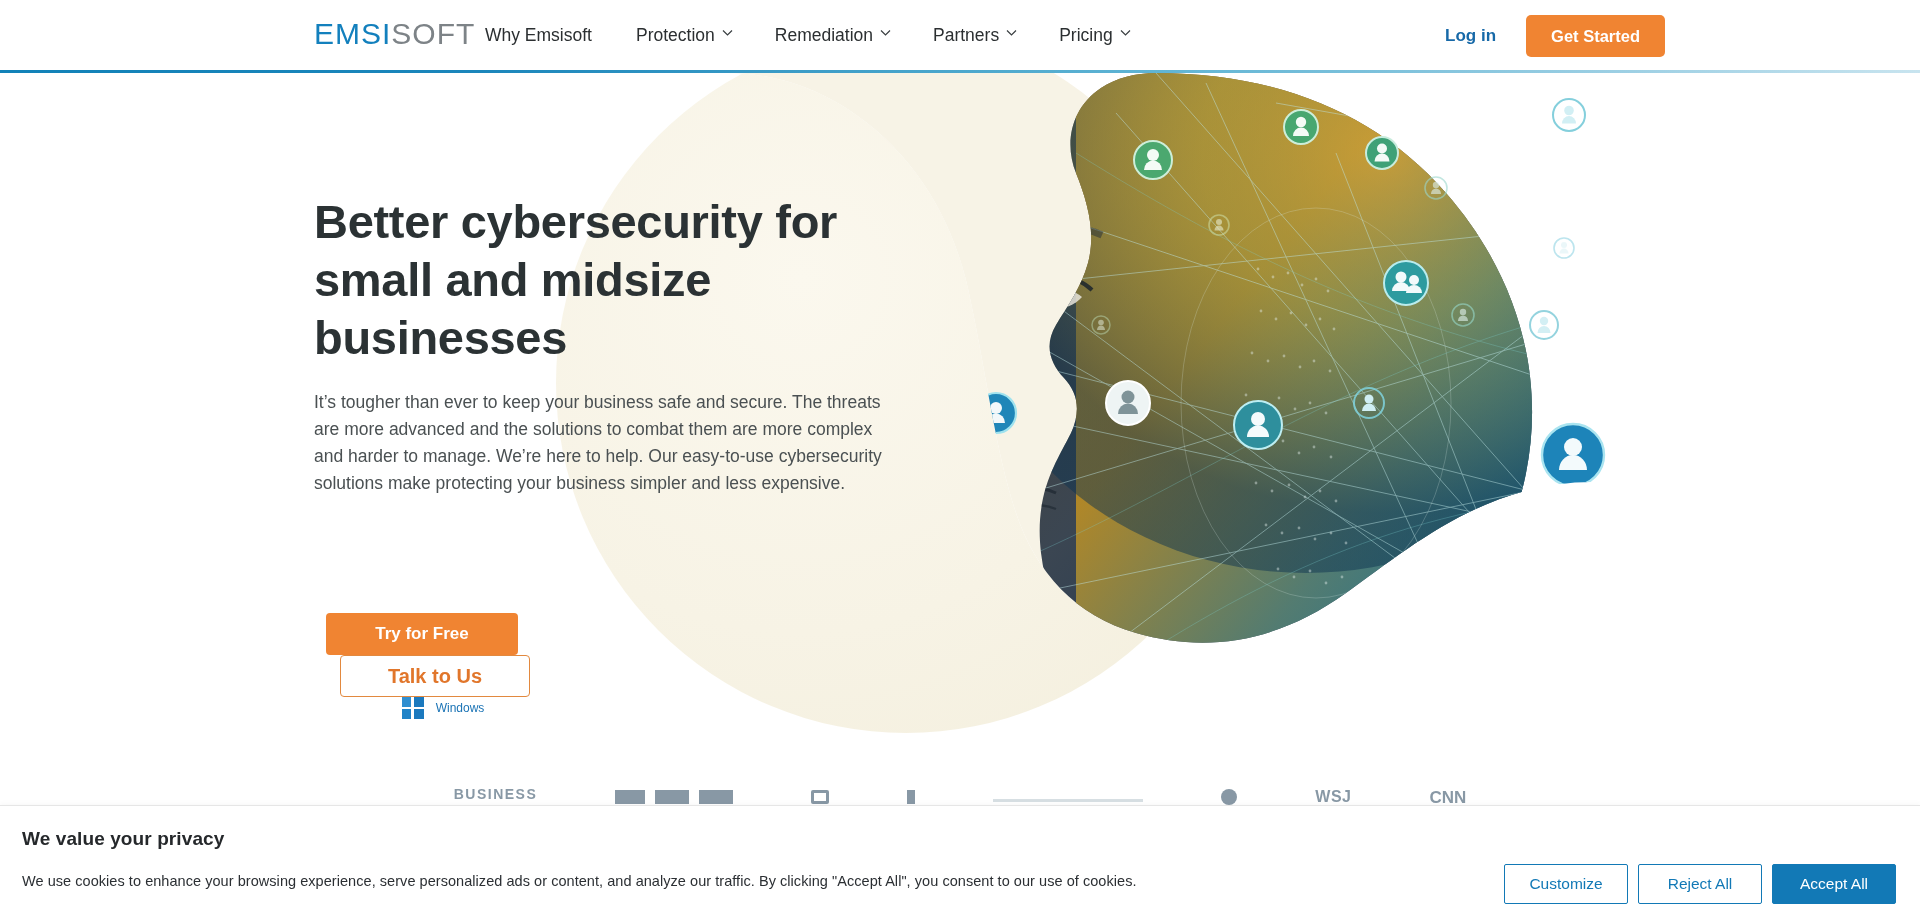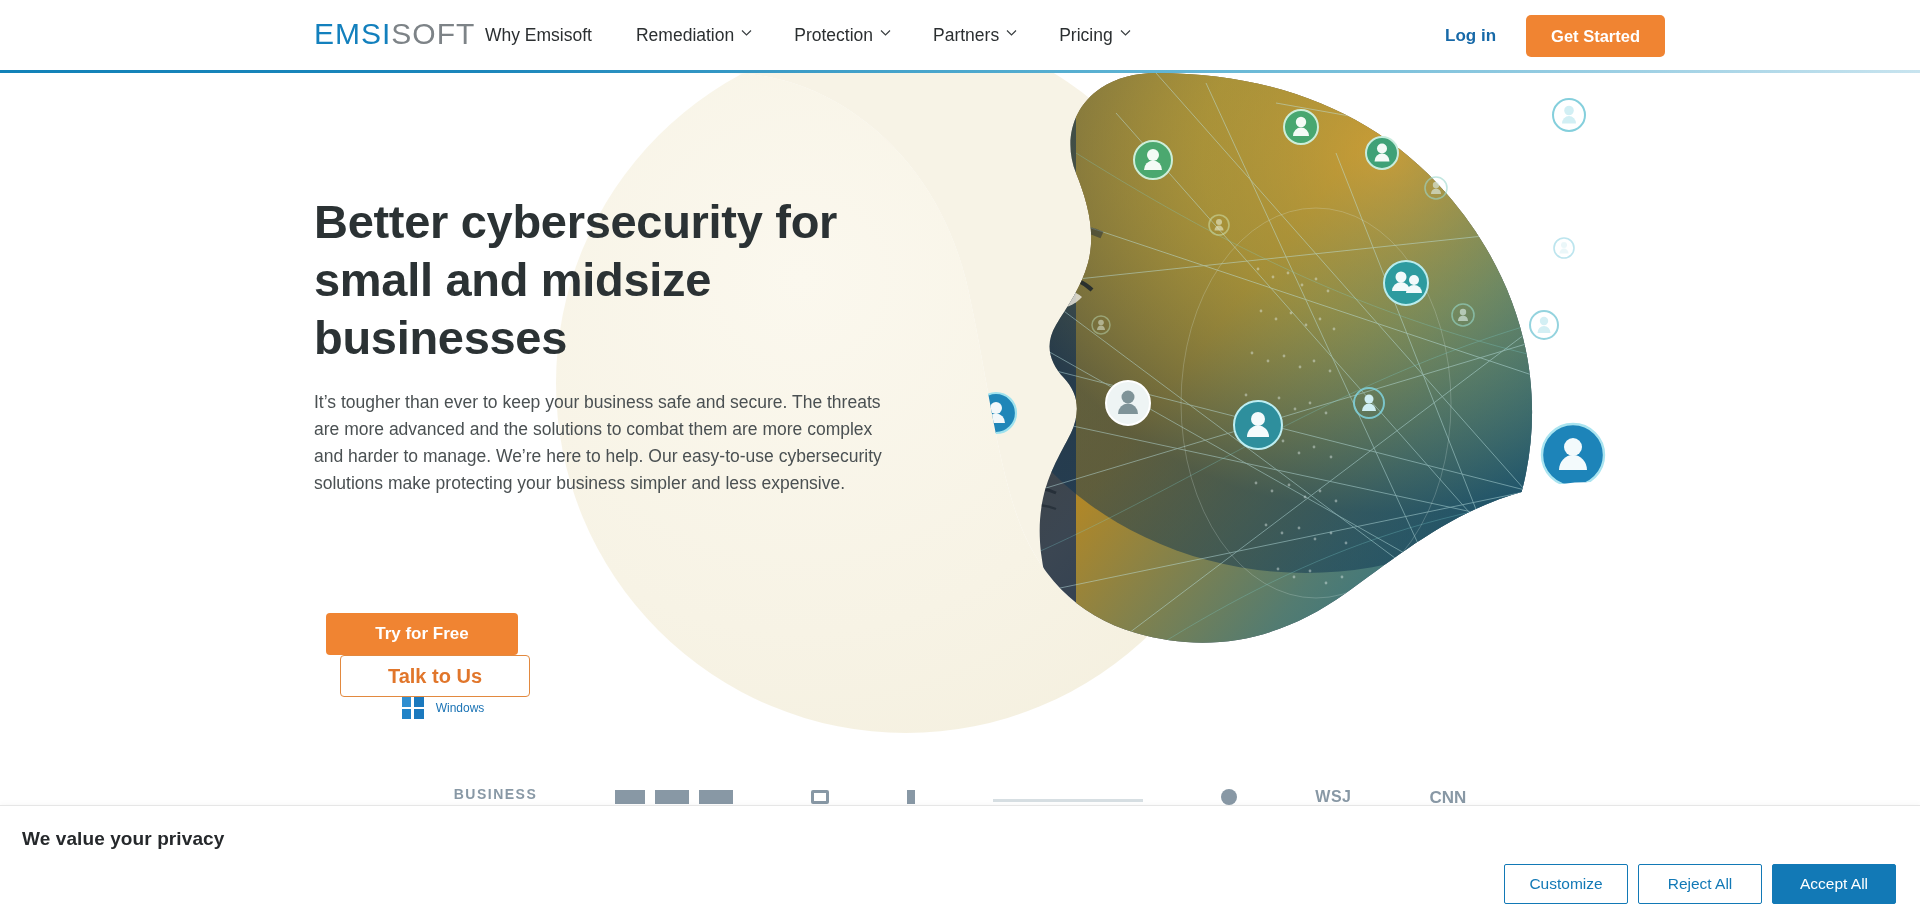--- a/index.html
+++ b/index.html
@@ -154,29 +154,29 @@
 
       <div class="logo">
         <span class="part-a">EMSI</span><span class="part-b">SOFT</span>
       </div>
 
       <nav class="nav">
         <div class="nav-item">
           <span>Why Emsisoft</span>
         </div>
         <div class="nav-item">
-          <span>Remediation</span>
+          <span>Protection</span>
           <span class="caret">
             <svg width="11" height="8" viewBox="0 0 11 8">
                 <path d="M1 1.5 L5.5 6 L10 1.5" fill="none" stroke="#3a3f42" stroke-width="1.2"></path>
               </svg>
           </span>
         </div>
         <div class="nav-item">
-          <span>Protection</span>
+          <span>Remediation</span>
           <span class="caret">
             <svg width="11" height="8" viewBox="0 0 11 8">
                 <path d="M1 1.5 L5.5 6 L10 1.5" fill="none" stroke="#3a3f42" stroke-width="1.2"></path>
               </svg>
           </span>
         </div>
         <div class="nav-item">
           <span>Partners</span>
           <span class="caret">
             <svg width="11" height="8" viewBox="0 0 11 8">
@@ -451,20 +451,21 @@
     <span style="display:inline-block;width:18px;height:14px;border:3px solid #6e8292;border-radius:2px;margin-top:4px;"></span>
     <span style="display:inline-block;width:8px;height:14px;background:#6e8292;margin-top:4px;"></span>
     <span style="display:inline-block;width:150px;height:3px;background:#cfd8de;margin-top:13px;"></span>
     <span style="display:inline-block;width:16px;height:16px;border-radius:50%;background:#6e8292;margin-top:3px;"></span>
     <span class="plogo" style="font-size:16px;font-weight:700;letter-spacing:0.5px;margin-top:2px;">WSJ</span>
     <span class="plogo" style="font-size:17px;font-weight:700;margin-top:2px;">CNN</span>
   </div>
 
   <div class="cookie">
     <div class="cookie-title">We value your privacy</div>
+    <div class="cookie-text">We use cookies to enhance your browsing experience, serve personalized ads or content, and analyze our traffic. By clicking "Accept All", you consent to our use of cookies.</div>
     <div class="cookie-actions">
       <button class="c-btn c-outline">Customize</button>
       <button class="c-btn c-outline">Reject All</button>
       <button class="c-btn c-fill">Accept All</button>
     </div>
   </div>
 
 </div>
 
 </body></html>

